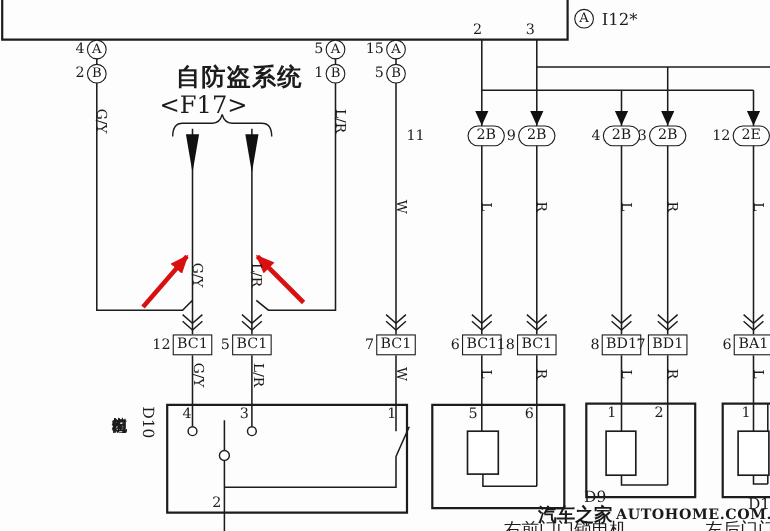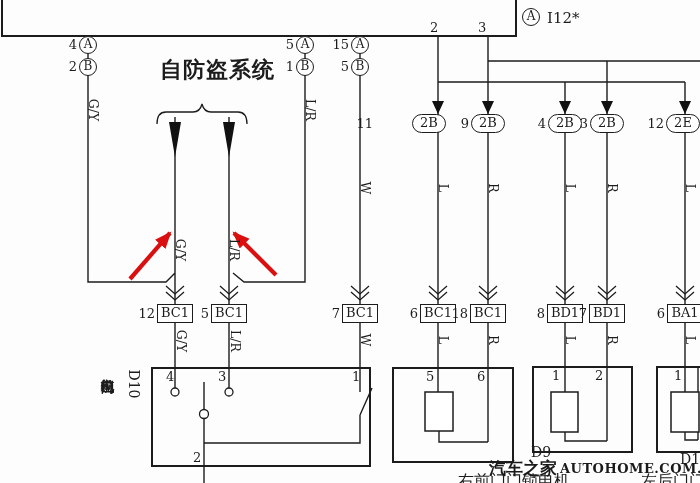--- a/index.html
+++ b/index.html
@@ -123,34 +123,35 @@
   <div class="row" style="right:331px;top:36px;align-items:center;">
     <span class="num">15</span>
     <span class="pin-circle">A</span>
   </div>
   <div class="row" style="right:331px;top:58px;">
     <span class="num">5</span>
     <span class="pin-circle">B</span>
   </div>
 
   <div class="title-cn" style="left:147px;top:55px;margin-left:13px;">自防盗系统</div>
+  <div class="code" style="left:145px;top:84px;">&lt;F17&gt;</div>
 
   <div class="vlabel" style="left:93px;top:110px;">G/Y</div>
   <div class="vlabel" style="left:310px;top:110px;">L/R</div>
   <div class="vlabel" style="left:365px;top:188px;">W</div>
   <div class="vlabel" style="left:443px;top:188px;">L</div>
   <div class="vlabel" style="left:493px;top:188px;">R</div>
   <div class="vlabel" style="left:570px;top:188px;">L</div>
   <div class="vlabel" style="left:612px;top:188px;">R</div>
   <div class="vlabel" style="left:690px;top:188px;">L</div>
 
   <div class="vlabel" style="left:180px;top:250px;">G/Y</div>
   <div class="vlabel" style="left:234px;top:250px;">L/R</div>
 
-  <div class="row" style="right:254px;top:114px;gap:39px;">
+  <div class="row" style="right:241px;top:114px;gap:39px;">
     <span class="num">11</span>
     <span class="oval">2B</span>
   </div>
   <div class="row" style="right:195px;top:114px;">
     <span class="num">9</span>
     <span class="oval">2B</span>
   </div>
   <div class="row" style="right:118px;top:114px;">
     <span class="num">4</span>
     <span class="oval">2B</span>

